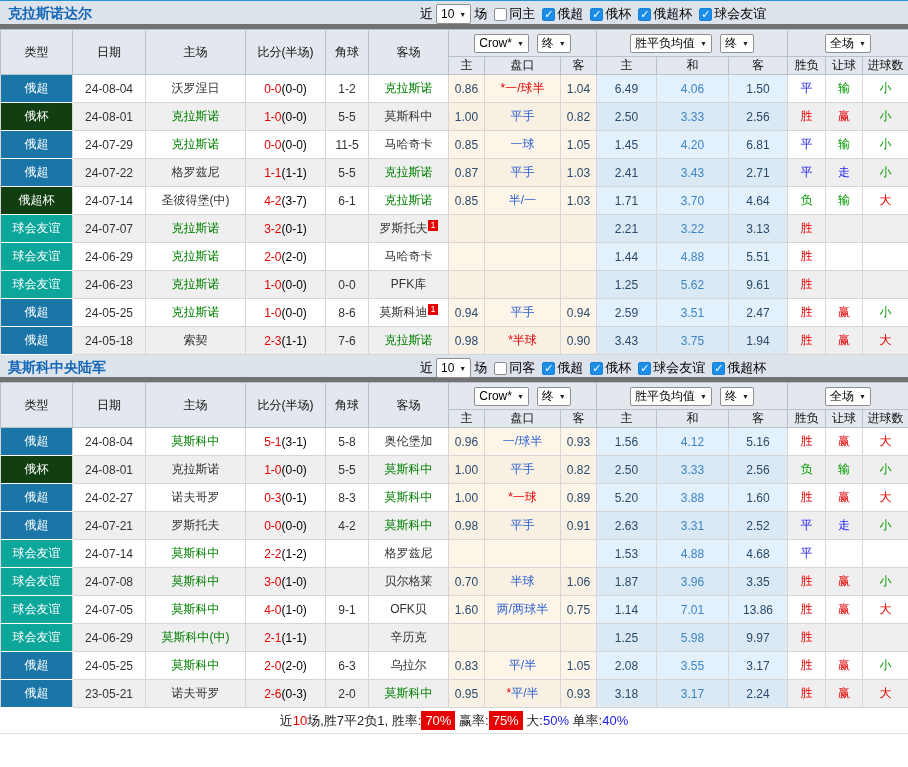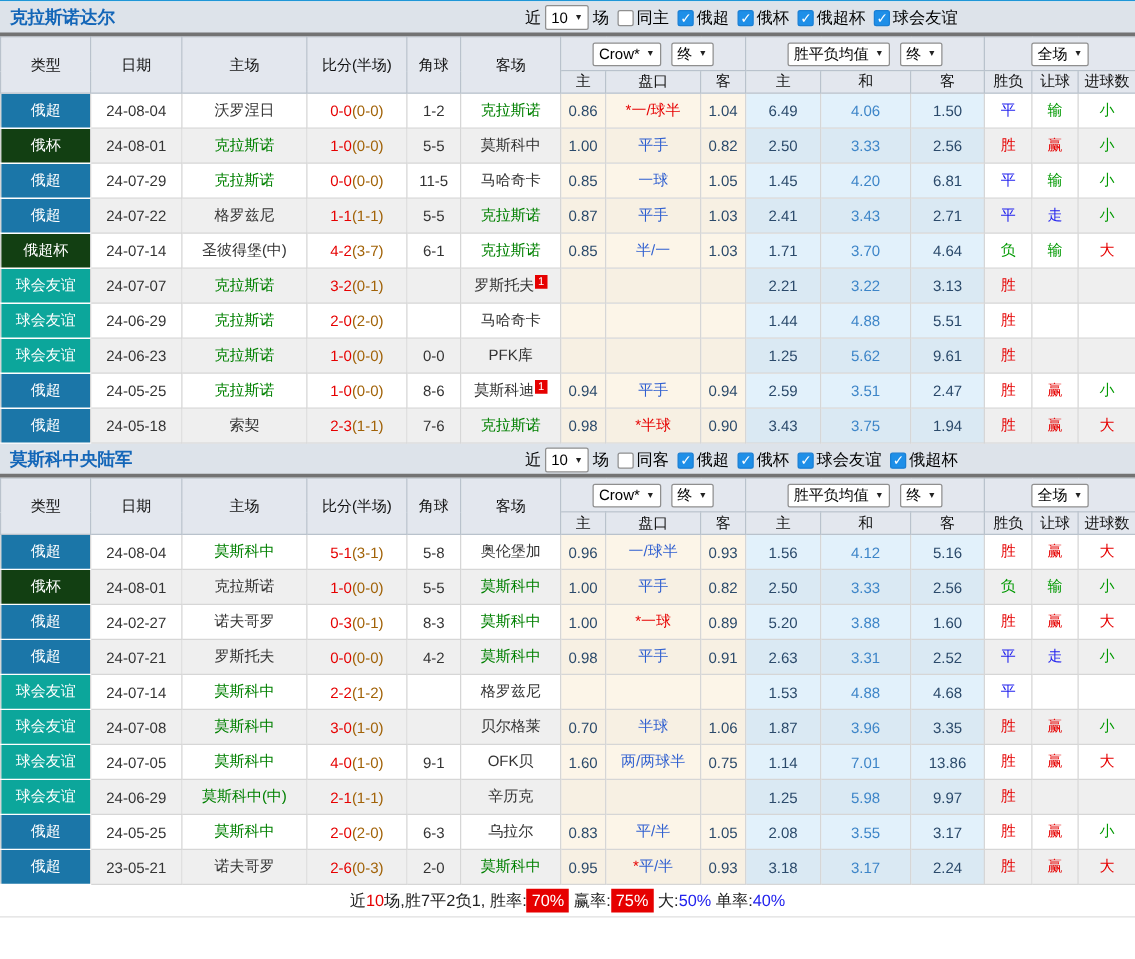--- a/index.html
+++ b/index.html
@@ -25,21 +25,21 @@
   .radio-lbl { font-size: 13px; }
   .close-btn {
     position: absolute; right: 5px; top: 3px; width: 25px; height: 21px;
     background: #53aee3; border-radius: 3px; color: #fff; font-weight: bold;
     text-align: center; line-height: 21px; font-size: 14px; cursor: pointer;
   }
 
   
   .sec-hdr {
     height: 27px; background: #dde3ea; position: relative;
-    font-size: 13px; border-bottom: 3px solid #737373;
+    font-size: 13px; border-bottom: 5px solid #737373;
   }
   .team-name {
     position: absolute; left: 8px; top: 4px;
     color: #1366b8; font-weight: bold; font-size: 14px;
   }
   .filters { position: absolute; left: 420px; top: 3px; display: flex; align-items: center; white-space: nowrap; }
   .filters .gap { margin: 0 3px; }
   .sel {
     display: inline-flex; align-items: center; background: #fff;
     border: 1px solid #8f8f8f; border-radius: 2px; height: 20px;
@@ -75,21 +75,21 @@
   tbody tr { background: #fff; }
   tbody tr.alt { background: #efefef; }
 
   td.lg { color: #fff; border-top: 1px solid #fff; border-bottom: 1px solid #fff; }
   .lg-super { background: var(--league-super, #1b76a8); }
   .lg-cup { background: var(--league-cup, #123f12); }
   .lg-fr { background: var(--league-friendly, #0ca69b); }
 
   .focus { color: var(--focus-team-green, #008000); }
   .ft { color: #e60000; }
-  .ht { color: #a16207; }
+  .ht { color: #000000; }
   .nbadge {
     background: #e60000; color: #fff; font-size: 9px; line-height: 11px;
     display: inline-block; padding: 0 2px; margin-left: 1px; vertical-align: 4px;
   }
   .bg-cream { background: rgba(250, 240, 219, 0.65); }
   .bg-blue { background: rgba(198, 227, 247, 0.5); }
   td.num { color: #2b4a6b; }
   td.mid { color: #3d85c8; }
   .star { color: #e60000; }
   .c-red { color: #e60000; }

